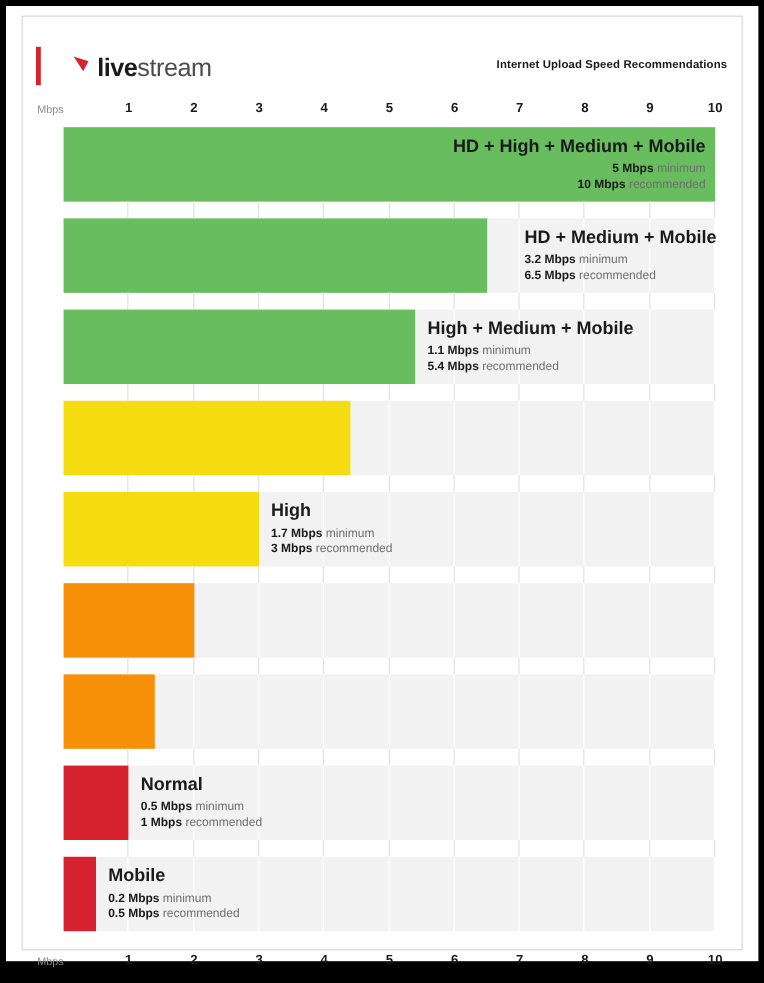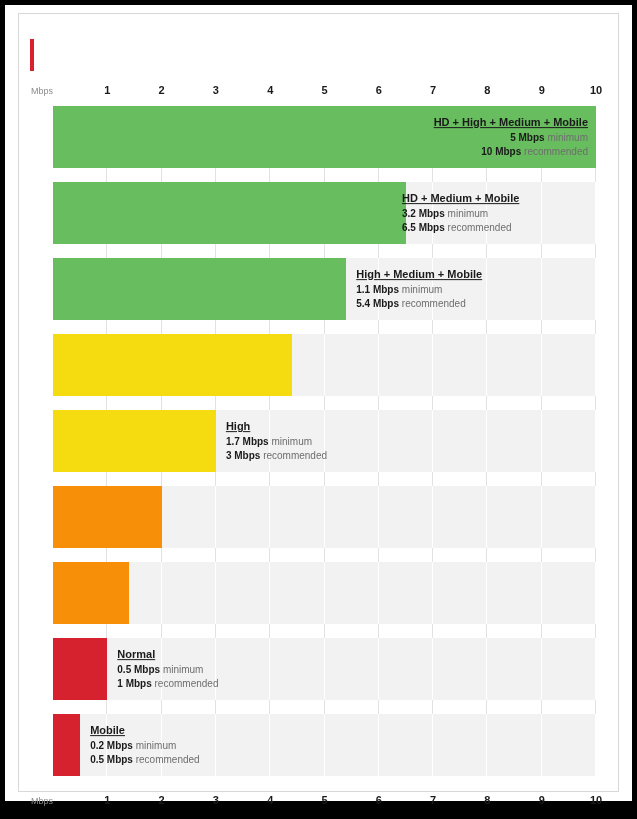--- a/index.html
+++ b/index.html
@@ -167,44 +167,52 @@
     line-height: 1.38;
     white-space: nowrap;
   }
   .labels.inside {
     text-align: right;
   }
   .labels.outside {
     text-align: left;
   }
   .lbl-title {
-    font-size: 11px;
+    font-size: 15px;
     font-weight: 700;
     color: #1a1a1a;
     margin-bottom: 1px;
-    text-decoration: underline;
   }
   .lbl-line {
     font-size: 10px;
     color: #6e6e6e;
   }
   .lbl-line .v {
     font-weight: 700;
     color: #1a1a1a;
   }
 </style>
 </head>
 <body>
 
 <div class="frame">
   <div class="page">
     <div class="page-inner">
 
       <div class="accent-bar"></div>
 
+      <div class="header">
+        <div class="logo">
+          <svg class="logo-mark" viewBox="0 0 20 20">
+            <path d="M1.5 3.2 L14.5 7.4 L9.8 16.2 Z" fill="#d5222e"></path>
+          </svg>
+          <span class="logo-text"><span class="b">live</span><span class="l">stream</span></span>
+        </div>
+        <div class="header-title">Internet Upload Speed Recommendations</div>
+      </div>
 
       <div class="chart">
 
         <div class="axis top" id="axis-top">
             <div class="axis-unit" style="left: 12px; transform: none;">Mbps</div>
             <div class="axis-tick-label" style="left: 88.3px;">1</div>
             <div class="axis-tick-label" style="left: 142.6px;">2</div>
             <div class="axis-tick-label" style="left: 196.9px;">3</div>
             <div class="axis-tick-label" style="left: 251.2px;">4</div>
             <div class="axis-tick-label" style="left: 305.5px;">5</div>
@@ -257,21 +265,21 @@
                 <div class="gridline" style="left: 161.9px;"></div>
                 <div class="gridline" style="left: 216.2px;"></div>
                 <div class="gridline" style="left: 270.5px;"></div>
                 <div class="gridline" style="left: 324.8px;"></div>
                 <div class="gridline" style="left: 379.1px;"></div>
                 <div class="gridline" style="left: 433.4px;"></div>
                 <div class="gridline" style="left: 487.7px;"></div>
                 <div class="gridline" style="left: 542px;"></div>
               </div>
               <div class="bar green" style="width: 352.95px; background: rgb(104, 189, 94);"></div>
-              <div class="labels outside" style="left: 349px;">
+              <div class="labels outside" style="left: 384px;">
                 <div class="lbl-title">HD + Medium + Mobile</div>
                 <div class="lbl-line"><span class="v">3.2 Mbps</span> <span>minimum</span></div>
                 <div class="lbl-line"><span class="v">6.5 Mbps</span> <span>recommended</span></div>
               </div>
             </div>
             <div class="gap-grid" style="top: 138px; height: 14px; left: 0px; width: 543px; position: absolute; margin-left: 34px;">
               <div class="row-grid">
                 <div class="gridline" style="left: 53.3px;"></div>
                 <div class="gridline" style="left: 107.6px;"></div>
                 <div class="gridline" style="left: 161.9px;"></div>

